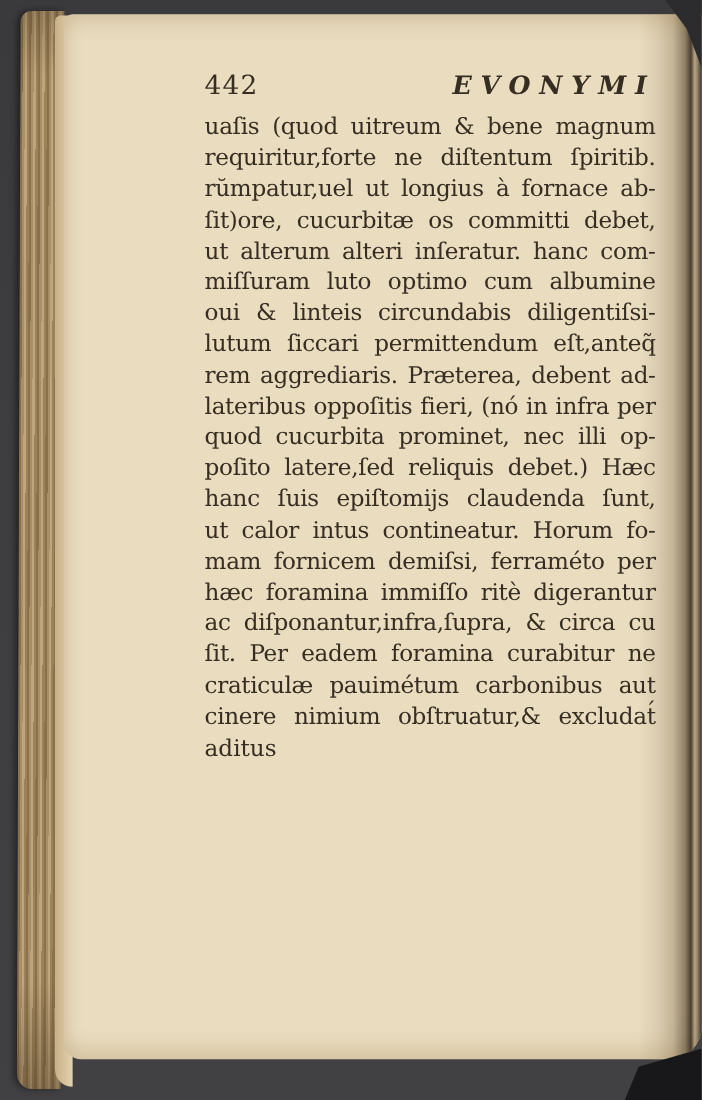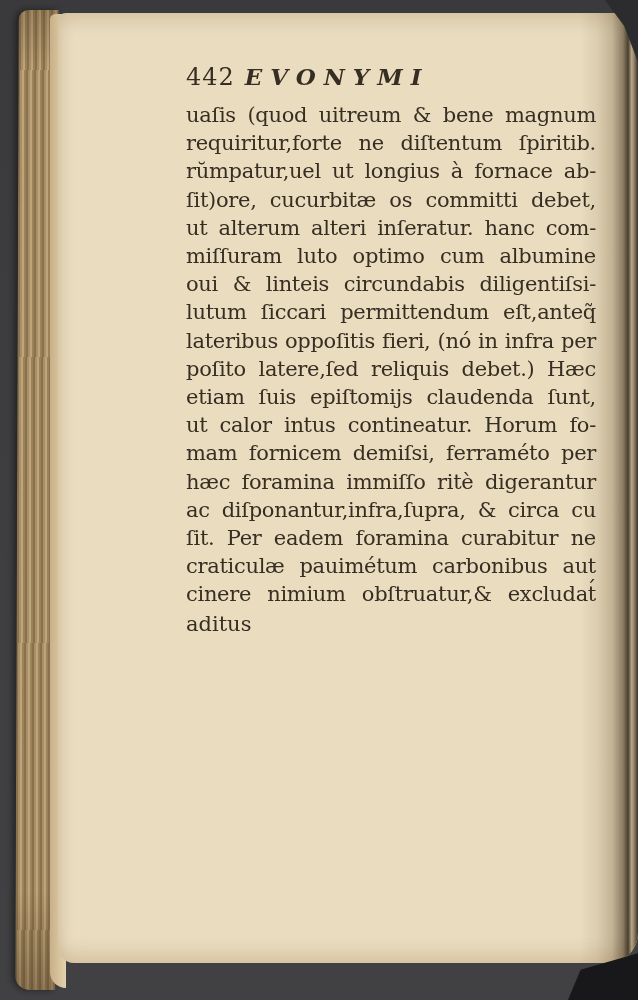--- a/index.html
+++ b/index.html
@@ -108,21 +108,21 @@
     align-items: baseline;
     height: 34px;
     margin-bottom: 4px;
   }
   .page-number {
     font-size: 24px;
     letter-spacing: 1px;
   }
   .running-title {
     flex: 1;
-    text-align: left;
+    text-align: right;
     font-style: italic;
     font-weight: bold;
     font-size: 23px;
     letter-spacing: 8px;
     padding-left: 10px;
   }
   .body-text .line {
     font-size: 21px;
     line-height: 28.2px;
     letter-spacing: -0.3px;
@@ -158,23 +158,25 @@
 
       <div class="body-text">
         <div class="line">uaſis (quod uitreum &amp; bene magnum</div>
         <div class="line">requiritur,forte ne diſtentum ſpiritib.</div>
         <div class="line">rŭmpatur,uel ut longius à fornace ab-</div>
         <div class="line">ſit)ore, cucurbitæ os committi debet,</div>
         <div class="line">ut alterum alteri inſeratur. hanc com-</div>
         <div class="line">miſſuram luto optimo cum albumine</div>
         <div class="line">oui &amp; linteis circundabis diligentiſsi-</div>
         <div class="line">lutum ſiccari permittendum eſt,anteq̃</div>
+        <div class="line">rem aggrediaris. Præterea, debent ad-</div>
         <div class="line">lateribus oppoſitis fieri, (nó in infra per</div>
+        <div class="line">quod cucurbita prominet, nec illi op-</div>
         <div class="line">poſito latere,ſed reliquis debet.) Hæc</div>
-        <div class="line">etiam ſuis epiſtomijs claudenda ſunt,</div>
+        <div class="line">hanc ſuis epiſtomijs claudenda ſunt,</div>
         <div class="line">ut calor intus contineatur. Horum fo-</div>
         <div class="line">mam fornicem demiſsi, ferraméto per</div>
         <div class="line">hæc foramina immiſſo ritè digerantur</div>
         <div class="line">ac diſponantur,infra,ſupra, &amp; circa cu</div>
         <div class="line">ſit. Per eadem foramina curabitur ne</div>
         <div class="line">craticulæ pauimétum carbonibus aut</div>
         <div class="line">cinere nimium obſtruatur,&amp; excludat́</div>
       </div>
 
       <div class="catchword">aditus</div>

